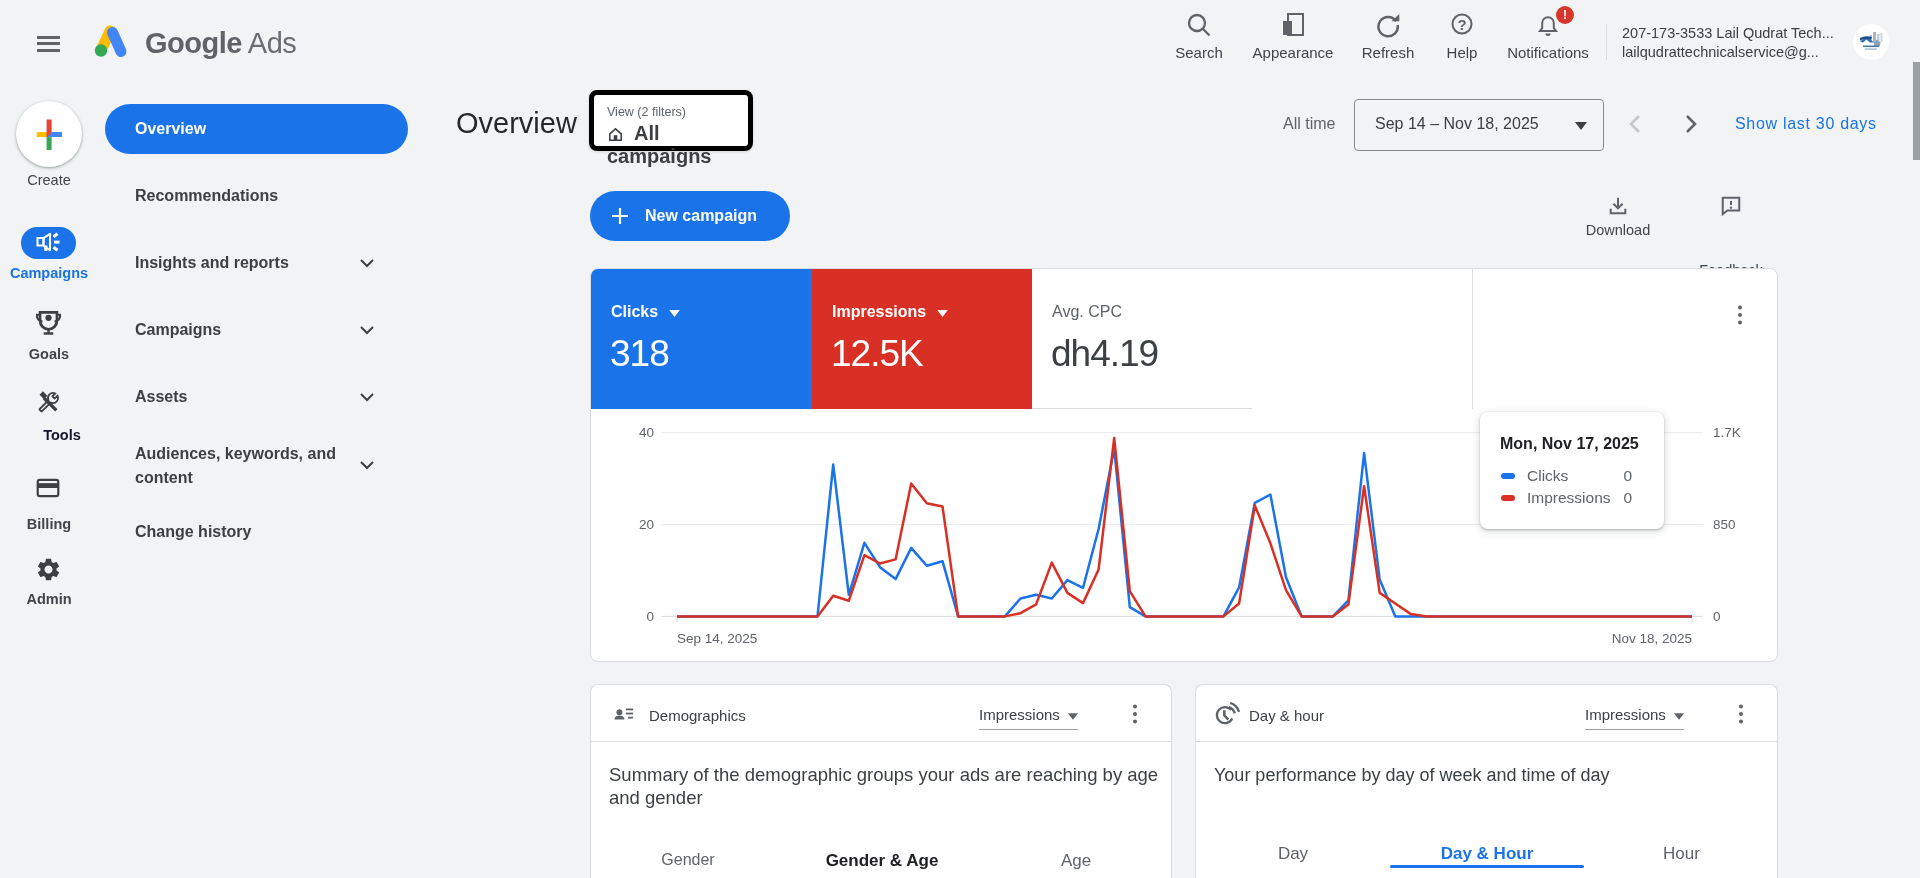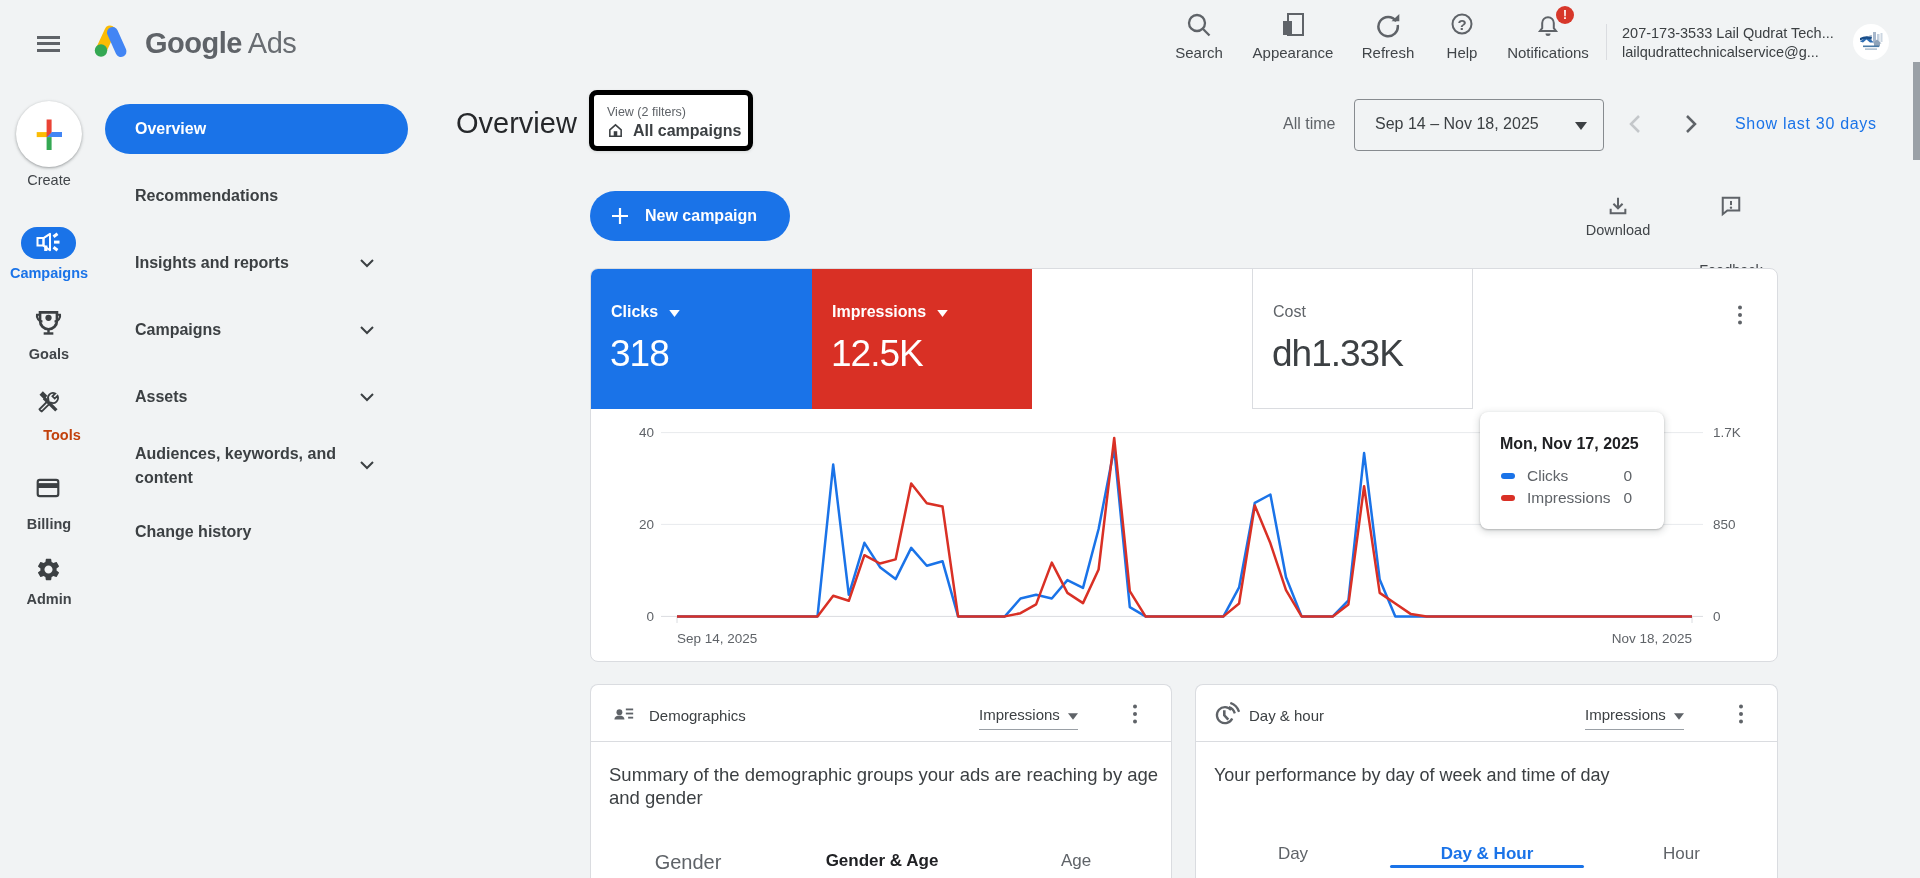--- a/index.html
+++ b/index.html
@@ -106,21 +106,21 @@
   <line x1="12" y1="18" x2="12" y2="21" stroke="#3c4043" stroke-width="2"></line>
   <line x1="8" y1="21.5" x2="16" y2="21.5" stroke="#3c4043" stroke-width="2"></line>
 </svg>
 <div class="abs" style="left:0;top:346px;width:98px;text-align:center;font-size:14.5px;color:#414549;font-weight:bold;">Goals</div>
 
 <svg class="abs" style="left:35px;top:389px;" width="27" height="27" viewBox="0 0 24 24">
   <path d="M4 5 l3-3 4 4 -3 3 Z" fill="#3c4043"></path>
   <line x1="8" y1="8" x2="19" y2="19" stroke="#3c4043" stroke-width="3"></line>
   <path d="M20 6 a4.5 4.5 0 0 1 -6 6 L6 20 a4.5 4.5 0 0 1 -2-2 l8-8 a4.5 4.5 0 0 1 6-6 l-2.5 2.5 2 2 Z" fill="none" stroke="#3c4043" stroke-width="1.6"></path>
 </svg>
-<div class="abs" style="left:0;top:427px;width:98px;text-align:center;font-size:14.5px;color:#c2410c;font-weight:bold;padding-left:26px;">Tools</div>
+<div class="abs" style="left:0;top:427px;width:98px;text-align:center;font-size:14.5px;color:#0f172a;font-weight:bold;padding-left:26px;">Tools</div>
 
 <svg class="abs" style="left:35px;top:475px;" width="26" height="26" viewBox="0 0 24 24">
   <rect x="2.5" y="4.5" width="19" height="15" rx="2" fill="none" stroke="#3c4043" stroke-width="2"></rect>
   <rect x="2.5" y="7.5" width="19" height="4.5" fill="#3c4043"></rect>
 </svg>
 <div class="abs" style="left:0;top:509px;width:98px;text-align:center;font-size:14.5px;color:#414549;font-weight:bold;margin-top:7px;">Billing</div>
 
 <svg class="abs" style="left:35px;top:556px;" width="27" height="27" viewBox="0 0 24 24">
   <path fill="#3c4043" fill-rule="evenodd" d="M19.14 12.94c.04-.3.06-.61.06-.94 0-.32-.02-.64-.07-.94l2.03-1.58c.18-.14.23-.41.12-.61l-1.92-3.32c-.12-.22-.37-.29-.59-.22l-2.39.96c-.5-.38-1.03-.7-1.62-.94l-.36-2.54c-.04-.24-.24-.41-.48-.41h-3.84c-.24 0-.43.17-.47.41l-.36 2.54c-.59.24-1.13.57-1.62.94l-2.39-.96c-.22-.08-.47 0-.59.22L2.74 8.87c-.12.21-.08.47.12.61l2.03 1.58c-.05.3-.09.63-.09.94s.02.64.07.94l-2.03 1.58c-.18.14-.23.41-.12.61l1.92 3.32c.12.22.37.29.59.22l2.39-.96c.5.38 1.03.7 1.62.94l.36 2.54c.05.24.24.41.48.41h3.84c.24 0 .44-.17.47-.41l.36-2.54c.59-.24 1.13-.56 1.62-.94l2.39.96c.22.08.47 0 .59-.22l1.92-3.32c.12-.22.07-.47-.12-.61l-2.01-1.58zM12 15.6c-1.98 0-3.6-1.62-3.6-3.6s1.62-3.6 3.6-3.6 3.6 1.62 3.6 3.6-1.62 3.6-3.6 3.6z"></path>
 </svg>
@@ -148,21 +148,21 @@
 
 <div class="abs" style="left:456px;top:107px;font-size:29px;color:#26282b;">Overview</div>
 
 <div class="abs" style="left:589px;top:90px;width:164px;height:61px;background:#fff;border:5px solid #000000;border-radius:8px;box-shadow:0 1px 3px rgba(60,64,67,.15);padding:10px 0 0 13px;">
   <div style="font-size:12.5px;color:#5f6368;">View (2 filters)</div>
   <div style="margin-top:3px;">
     <svg width="17" height="17" viewBox="0 0 24 24" style="vertical-align:-3px;">
         <path d="M4 11 L12 4 L20 11 V20 H4 Z" fill="none" stroke="#3c4043" stroke-width="2.2"></path>
         <rect x="9.5" y="13" width="5" height="7" fill="#3c4043"></rect>
       </svg>
-    <span style="font-size:16px;color:#3c4043;font-weight:bold;text-align:center;">&nbsp;All campaigns</span>
+    <span style="font-size:20px;color:#3c4043;font-weight:bold;text-align:center;">&nbsp;All campaigns</span>
   </div>
 </div>
 
 <div class="abs" style="left:1283px;top:115px;font-size:16px;color:#5f6368;">All time</div>
 <div class="abs" style="left:1354px;top:99px;width:250px;height:52px;border:1px solid #878b8f;border-radius:4px;background:#f1f3f4;padding-left:20px;">
   <div style="position:absolute;left:20px;top:15px;font-size:16px;color:#3c4043;">Sep 14 – Nov 18, 2025</div>
   <svg style="position:absolute;right:16px;top:22px;" width="12" height="8" viewBox="0 0 12 8">
       <polygon points="0,0 12,0 6,8" fill="#3c4043"></polygon>
     </svg>
 </div>
@@ -204,23 +204,23 @@
     <div style="position:absolute;left:19px;top:64px;font-size:37px;font-weight:normal;letter-spacing:-1px;">318</div>
   </div>
   <div style="position:absolute;left:221px;top:0;width:220px;height:140px;background:#d93025;color:#fff;">
     <div style="position:absolute;left:20px;top:34px;font-size:16px;font-weight:bold;">Impressions
       <svg width="11" height="7" viewBox="0 0 12 8" style="margin-left:6px;">
           <polygon points="0,0 12,0 6,8" fill="#fff"></polygon>
         </svg>
     </div>
     <div style="position:absolute;left:19px;top:64px;font-size:37px;font-weight:normal;letter-spacing:-1px;">12.5K</div>
   </div>
-  <div style="position:absolute;left:661px;top:0;width:220px;height:140px;border-left:1px solid #dadce0;border-bottom:1px solid #dadce0;">
-    <div style="position:absolute;left:20px;top:34px;font-size:16px;color:#5f6368;">Cost</div>
-    <div style="position:absolute;left:19px;top:64px;font-size:37px;color:#3c4043;letter-spacing:-1px;">dh1.33K</div>
+  <div style="position:absolute;left:441px;top:0;width:220px;height:140px;border-bottom:1px solid #dadce0;">
+    <div style="position:absolute;left:20px;top:34px;font-size:16px;color:#5f6368;">Avg. CPC</div>
+    <div style="position:absolute;left:19px;top:64px;font-size:37px;color:#3c4043;letter-spacing:-1px;">dh4.19</div>
   </div>
   <div style="position:absolute;left:881px;top:0;width:307px;height:140px;border-left:1px solid #dadce0;"></div>
   <svg style="position:absolute;left:1147px;top:36px;" width="4" height="20" viewBox="0 0 4 20">
       <circle cx="2" cy="2.5" r="2" fill="#5f6368"></circle>
       <circle cx="2" cy="10" r="2" fill="#5f6368"></circle>
       <circle cx="2" cy="17.5" r="2" fill="#5f6368"></circle>
     </svg>
 
   <svg style="position:absolute;left:0;top:140px;" width="1188" height="254" viewBox="0 0 1188 254">
     <line x1="70" y1="23.6" x2="1112" y2="23.6" stroke="#e8eaed" stroke-width="1"></line>
@@ -266,21 +266,21 @@
         <polygon points="0,0 12,0 6,8" fill="#5f6368"></polygon>
       </svg>
   </div>
   <svg style="position:absolute;left:542px;top:19px;" width="4" height="20" viewBox="0 0 4 20">
       <circle cx="2" cy="2.5" r="2" fill="#5f6368"></circle>
       <circle cx="2" cy="10" r="2" fill="#5f6368"></circle>
       <circle cx="2" cy="17.5" r="2" fill="#5f6368"></circle>
     </svg>
   <div style="position:absolute;left:0;top:56px;width:100%;height:1px;background:#dadce0;"></div>
   <div style="position:absolute;left:18px;top:79px;font-size:18.5px;color:#3c4043;line-height:22.5px;">Summary of the demographic groups your ads are reaching by age<br>and gender</div>
-  <div style="position:absolute;left:0px;top:166px;width:194px;text-align:center;font-size:20px;color:#5f6368;">Gender</div>
+  <div style="position:absolute;left:0px;top:166px;width:194px;text-align:center;font-size:16px;color:#5f6368;">Gender</div>
   <div style="position:absolute;left:194px;top:166px;width:194px;text-align:center;font-size:17px;color:#202124;font-weight:bold;">Gender &amp; Age</div>
   <div style="position:absolute;left:388px;top:166px;width:194px;text-align:center;font-size:17px;color:#5f6368;">Age</div>
 </div>
 
 <div class="card" style="left:1195px;top:684px;width:583px;height:194px;border-bottom:none;border-radius:8px 8px 0 0;">
   <svg style="position:absolute;left:18px;top:17px;" width="26" height="26" viewBox="0 0 26 26">
     <path d="M17.1 8.1 A8 8 0 1 0 18.2 16.5" fill="none" stroke="#5f6368" stroke-width="2.3"></path>
     <path d="M10.3 8.2 V13.3 L14.3 17.6" fill="none" stroke="#5f6368" stroke-width="2.6"></path>
     <path d="M14.8 5.2 a9.5 9.5 0 0 1 6 6.2" fill="none" stroke="#5f6368" stroke-width="2.3"></path>
     <path d="M16.3 0.9 a14 14 0 0 1 8.8 9" fill="none" stroke="#5f6368" stroke-width="2.3"></path>

